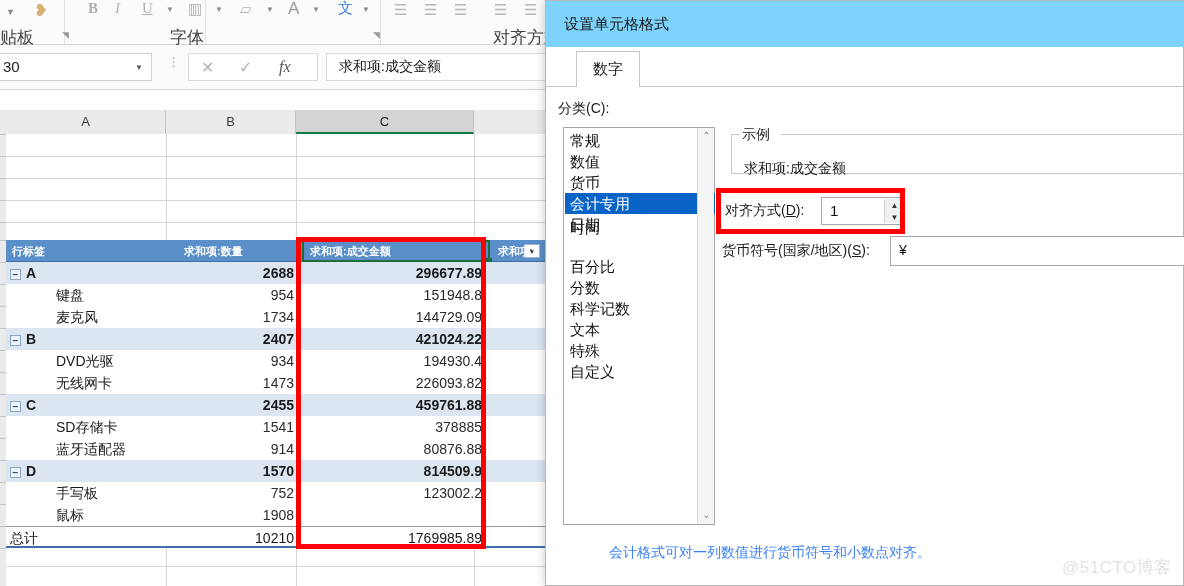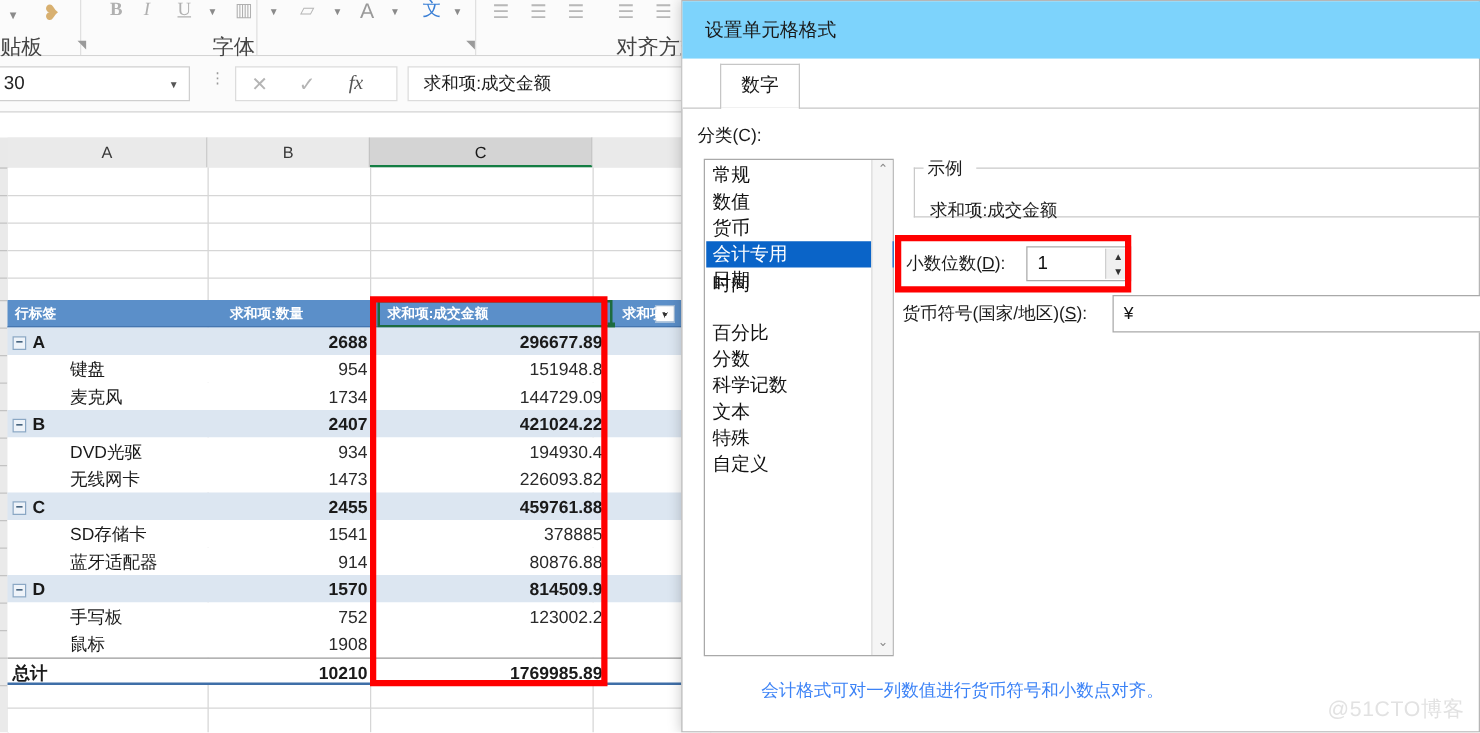--- a/index.html
+++ b/index.html
@@ -56,21 +56,21 @@
   .pv-hdr .pv-c0,.pv-hdr .pv-c1,.pv-hdr .pv-c2,.pv-hdr .pv-c3{
       font-size:11px;line-height:22px;padding-left:6px;white-space:nowrap;}
   .pv-hdr .pv-c1,.pv-hdr .pv-c2,.pv-hdr .pv-c3{padding-left:8px;}
   .filt{position:absolute;right:6px;top:4px;width:16px;height:14px;background:#fff;border:1px solid #9bb7d4;
         box-sizing:border-box;font-size:8px;color:#333;text-align:center;line-height:13px;}
   .pv-body{font-size:14px;color:#1a1a1a;}
   .pv-body .pv-c0{padding-left:4px;line-height:22px;white-space:nowrap;}
   .pv-body .pv-c1,.pv-body .pv-c2{text-align:right;padding-right:8px;line-height:22px;white-space:nowrap;}
   .lvl0{background:#dce6f1;font-weight:bold;}
   .lvl1{background:#ffffff;}
-  .grand{background:#ffffff;font-weight:bold;border-top:1px solid #9a9a9a;border-bottom:2px solid #3f6fa8;}
+  .grand{background:#ffffff;font-weight:normal;border-top:1px solid #9a9a9a;border-bottom:2px solid #3f6fa8;}
   .expander{display:inline-block;width:11px;height:11px;line-height:9px;text-align:center;
             border:1px solid #8aa7c4;background:#eef3f9;font-size:10px;color:#2a4a6a;
             vertical-align:middle;margin-right:5px;box-sizing:border-box;}
   .indent{display:inline-block;width:46px;}
   .pv-body .lvl1 .pv-c1,.pv-body .lvl1 .pv-c2{font-weight:normal;color:#2a2a2a;}
   .pv-sel-cell{position:absolute;left:296px;top:0;width:188px;height:22px;
                border:2px solid #1d6b3f;box-sizing:border-box;}
   .pv-sel-handle{position:absolute;left:480px;top:18px;width:6px;height:6px;background:#1d6b3f;}
 
   
@@ -348,21 +348,21 @@
     <div class="lb-arrow" style="bottom:0">⌄</div>
   </div>
 </div>
 
 <div class="grp-top-l"></div>
 <div class="grp-top-r"></div>
 <div class="grp-box"></div>
 <div class="grp-cap">示例</div>
 <div class="sample-val">求和项:成交金额</div>
 
-<div class="dec-label"><span>小数位数(</span><u>D</u><span>):</span></div>
+<div class="dec-label"><span>对齐方式(</span><u>D</u><span>):</span></div>
 <div class="dec-input">
   <span>1</span>
   <div class="spin">
     <div style="top:1px">▲</div>
     <div style="top:13px">▼</div>
   </div>
 </div>
 
 <div class="cur-label"><span>货币符号(国家/地区)(</span><u>S</u><span>):</span></div>
 <div class="cur-input">

